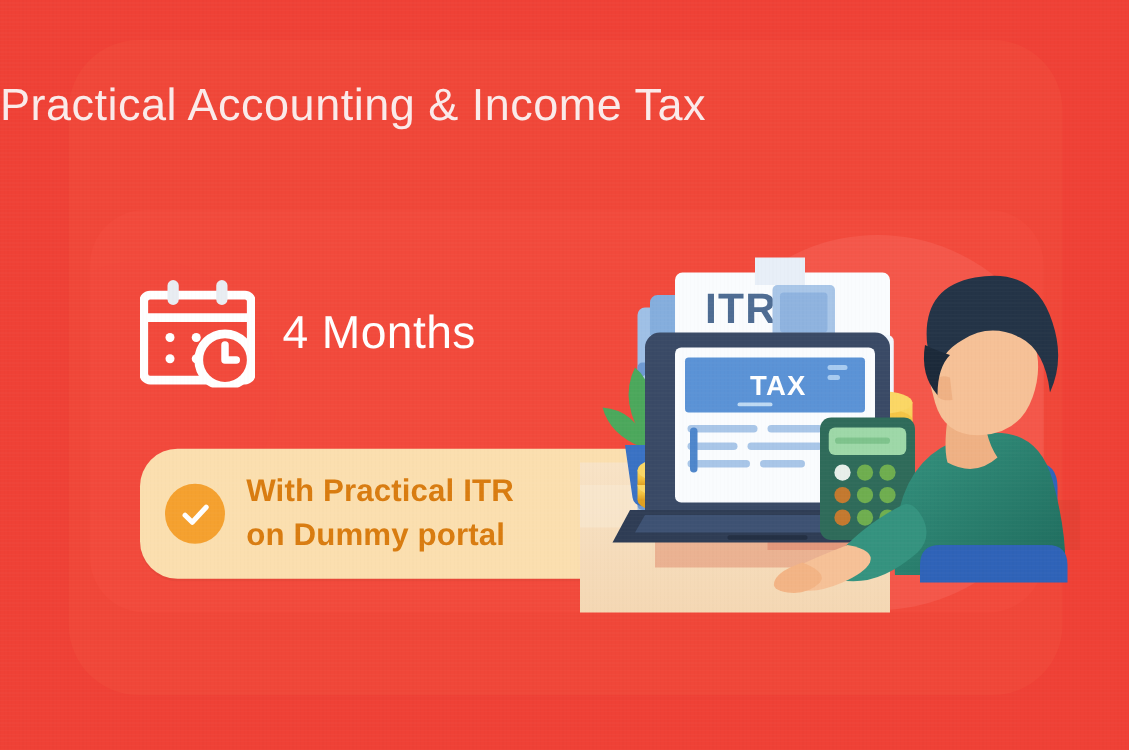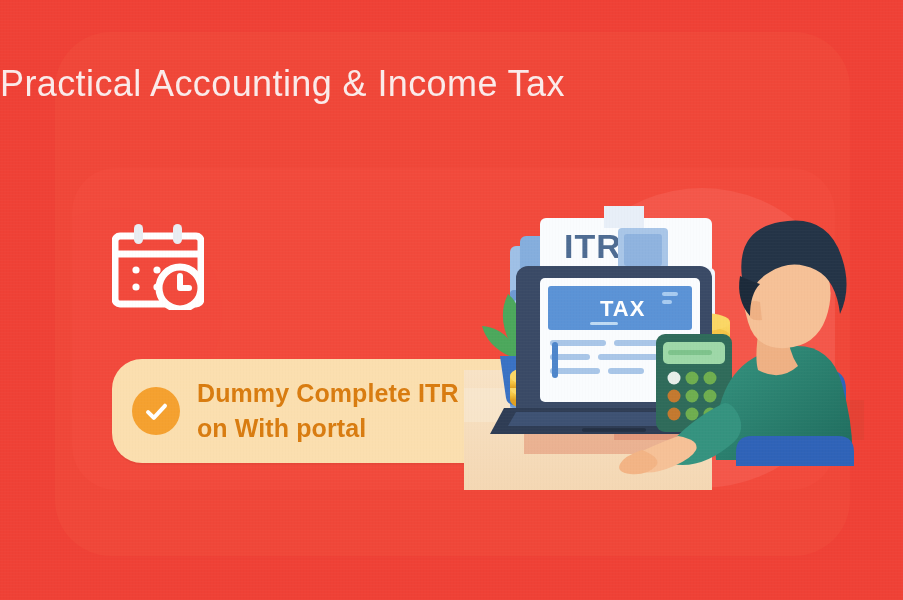--- a/index.html
+++ b/index.html
@@ -167,31 +167,32 @@
         <circle cx="24" cy="48" r="3.6" fill="#FFFFFF"></circle>
         <circle cx="45" cy="48" r="3.6" fill="#FFFFFF"></circle>
         <circle cx="66" cy="48" r="3.6" fill="#FFFFFF"></circle>
         <circle cx="24" cy="65" r="3.6" fill="#FFFFFF"></circle>
         <circle cx="45" cy="65" r="3.6" fill="#FFFFFF"></circle>
 
         <circle cx="68" cy="66" r="21" fill="#F24A3C" stroke="#FFFFFF" stroke-width="7"></circle>
         <path d="M68 54 v12 h9" fill="none" stroke="#FFFFFF" stroke-width="6" stroke-linecap="round" stroke-linejoin="round"></path>
       </svg>
     </span>
+    <span id="duration-label">4 Months</span>
   </div>
 
   <div id="highlight-pill">
     <span id="check-badge">
       <svg viewBox="0 0 24 24" xmlns="http://www.w3.org/2000/svg">
         <path d="M4.5 12.6 L9.6 17.6 L19.5 6.9" fill="none" stroke="#FFFFFF" stroke-width="3.6" stroke-linecap="round" stroke-linejoin="round"></path>
       </svg>
     </span>
     <div id="highlight-text">
-      <span>Dummy Complete ITR</span>
-      <span>on With portal</span>
+      <span>With Practical ITR</span>
+      <span>on Dummy portal</span>
     </div>
   </div>
 
   <div id="illustration">
     <svg viewBox="0 0 420 340" width="420" height="340" xmlns="http://www.w3.org/2000/svg">
       <defs>
         <clipPath id="panelClip">
           <rect x="0" y="18" width="420" height="322" rx="0"></rect>
         </clipPath>
         <linearGradient id="coinG" x1="0" y1="0" x2="0" y2="1">

